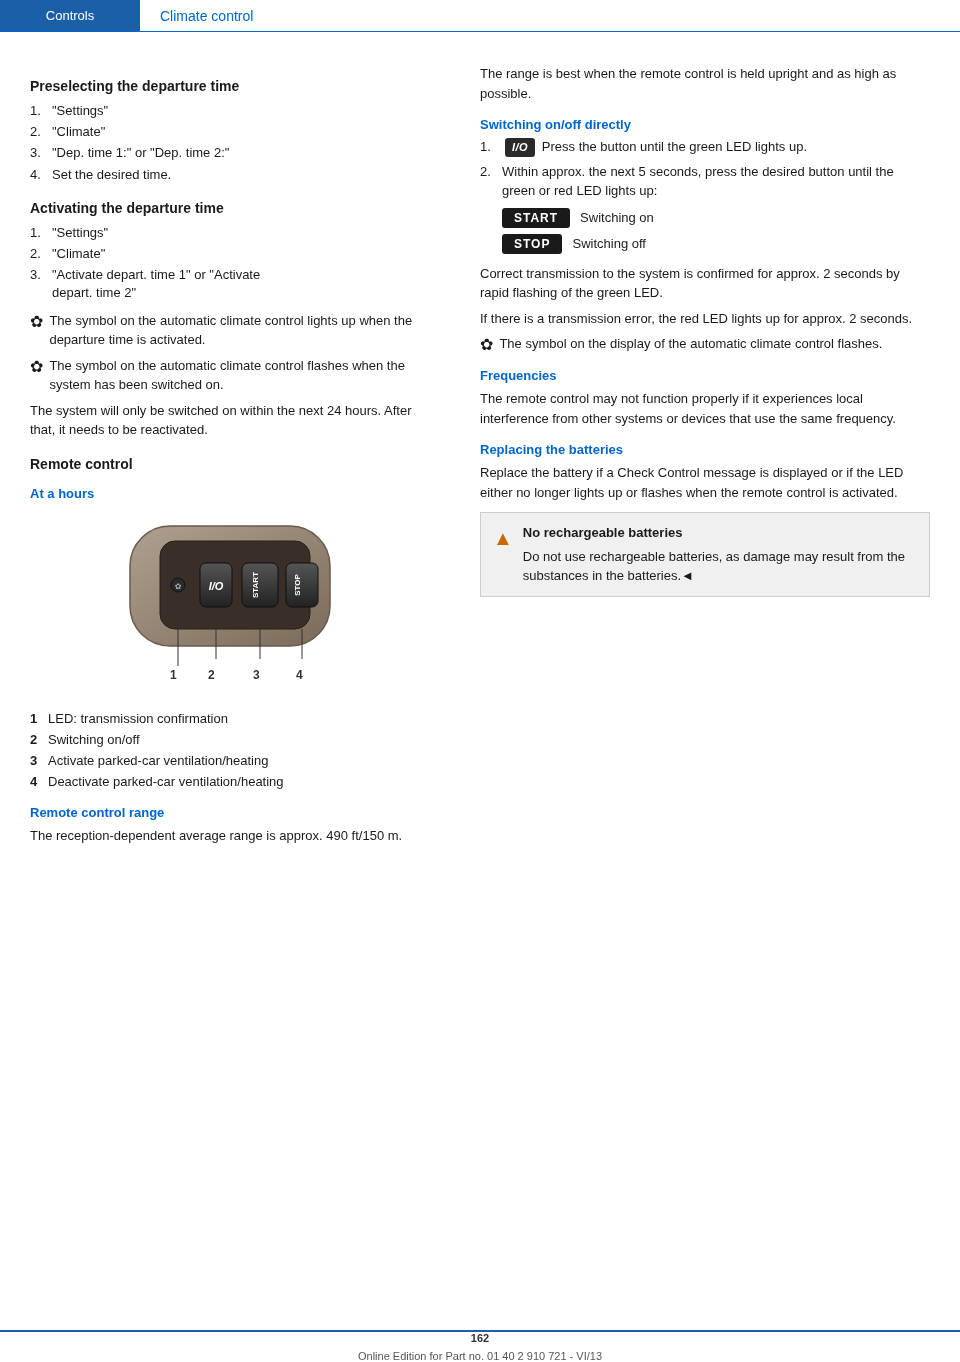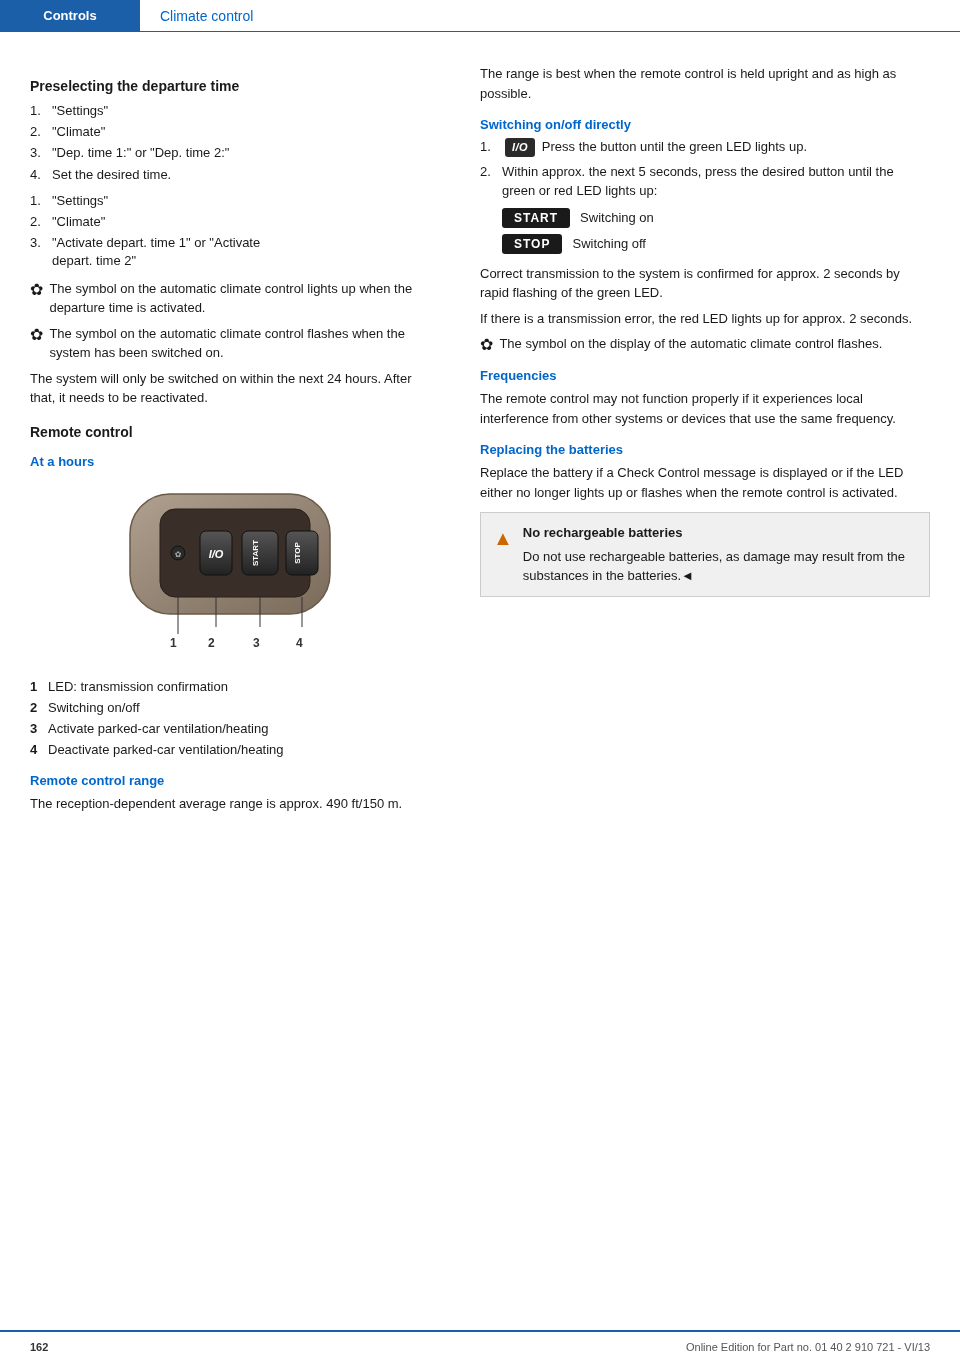--- a/index.html
+++ b/index.html
@@ -16,21 +16,21 @@
     
     .header {
       display: flex;
       height: 32px;
       border-bottom: 1px solid #0066cc;
     }
     .header-controls {
       background: #1a5fa8;
       color: white;
       font-size: 13px;
-      font-weight: bold;
+      font-weight: normal;
       display: flex;
       align-items: center;
       justify-content: center;
       padding: 0 30px;
       min-width: 140px;
       text-align: right;
     }
     .header-climate {
       color: #0066cc;
       font-size: 14px;
@@ -198,20 +198,21 @@
       left: 0;
       right: 0;
       height: 32px;
       display: flex;
       align-items: center;
       justify-content: space-between;
       padding: 0 30px;
       border-top: 2px solid #1a5fa8;
       font-size: 11px;
       color: #333;
+      flex-direction: column;
     }
     .footer-page {
       font-weight: bold;
     }
     .footer-info {
       font-size: 11px;
       color: #555;
     }
   </style>
 </head>
@@ -243,20 +244,21 @@
       <li>
           <span class="list-num">3.</span>
           <span>"Dep. time 1:" or "Dep. time 2:"</span>
         </li>
       <li>
           <span class="list-num">4.</span>
           <span>Set the desired time.</span>
         </li>
     </ul>
 
+    <div class="section-title">Activating the departure time</div>
     <ul class="numbered-list">
       <li>
           <span class="list-num">1.</span>
           <span>"Settings"</span>
         </li>
       <li>
           <span class="list-num">2.</span>
           <span>"Climate"</span>
         </li>
       <li>

